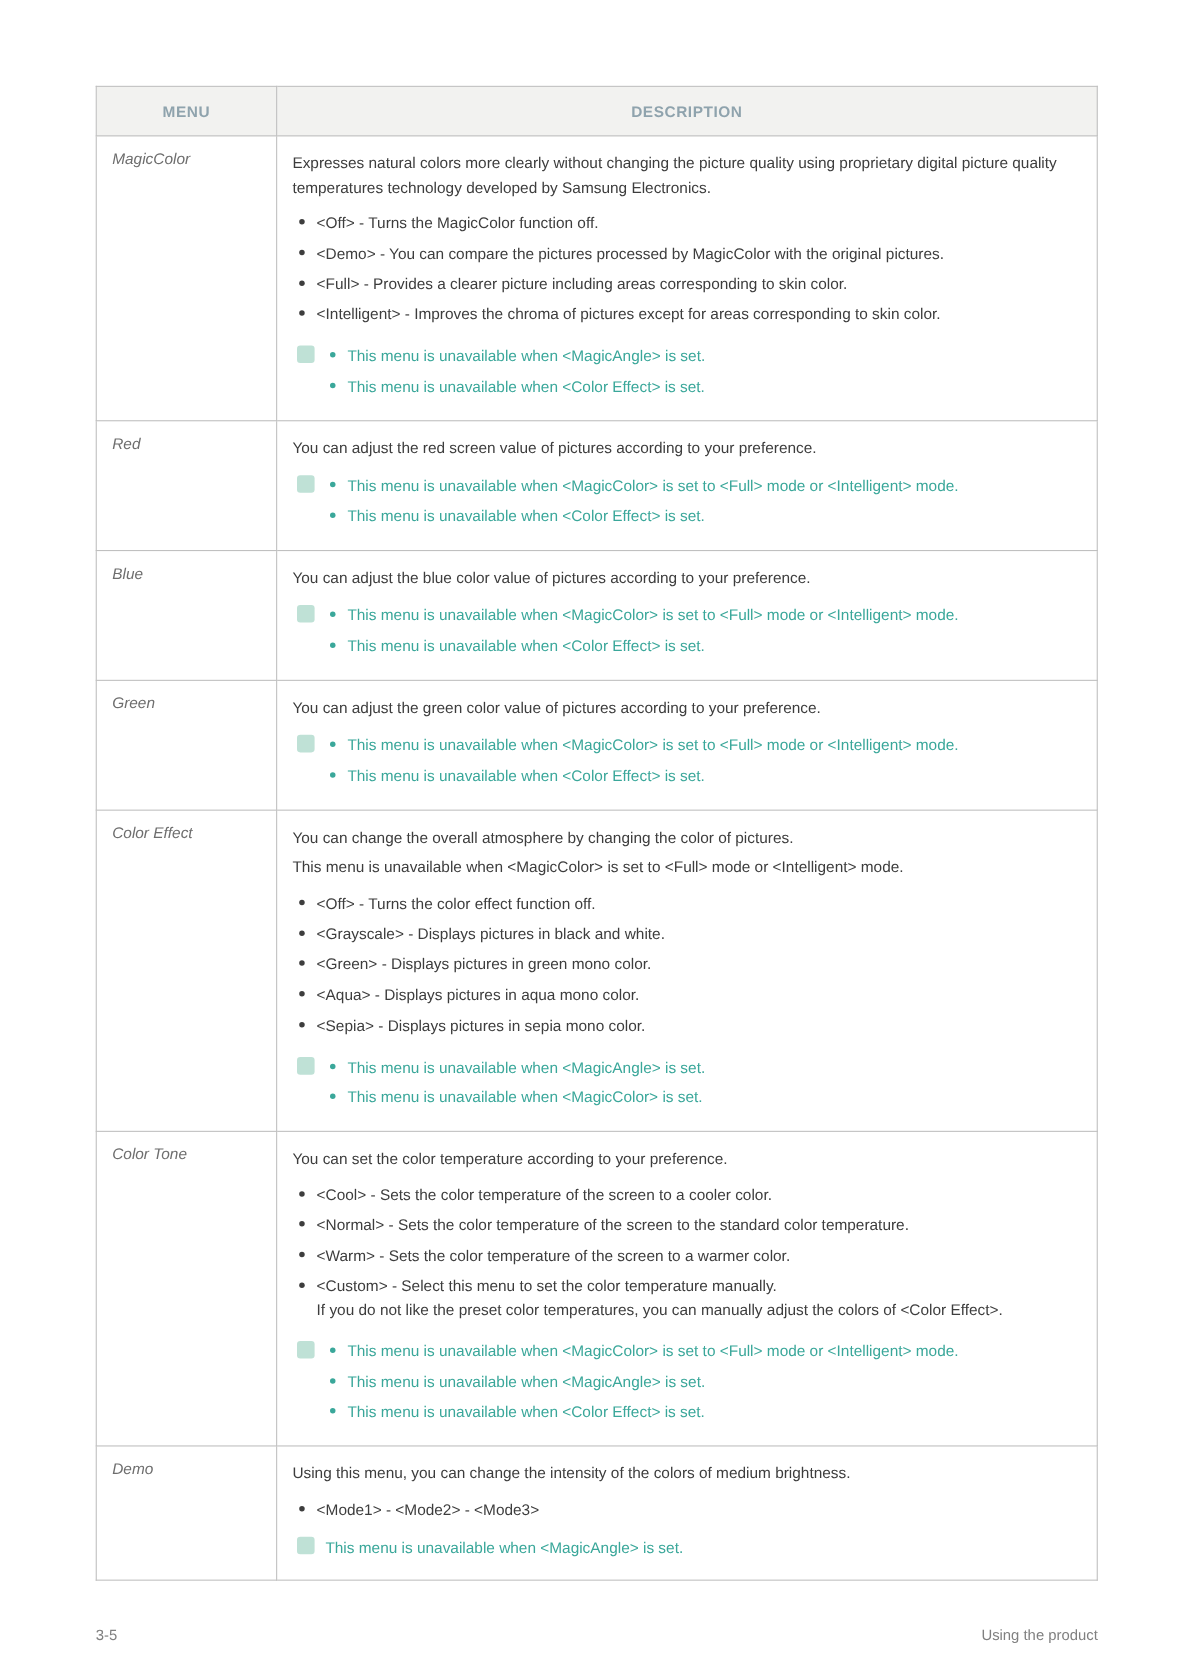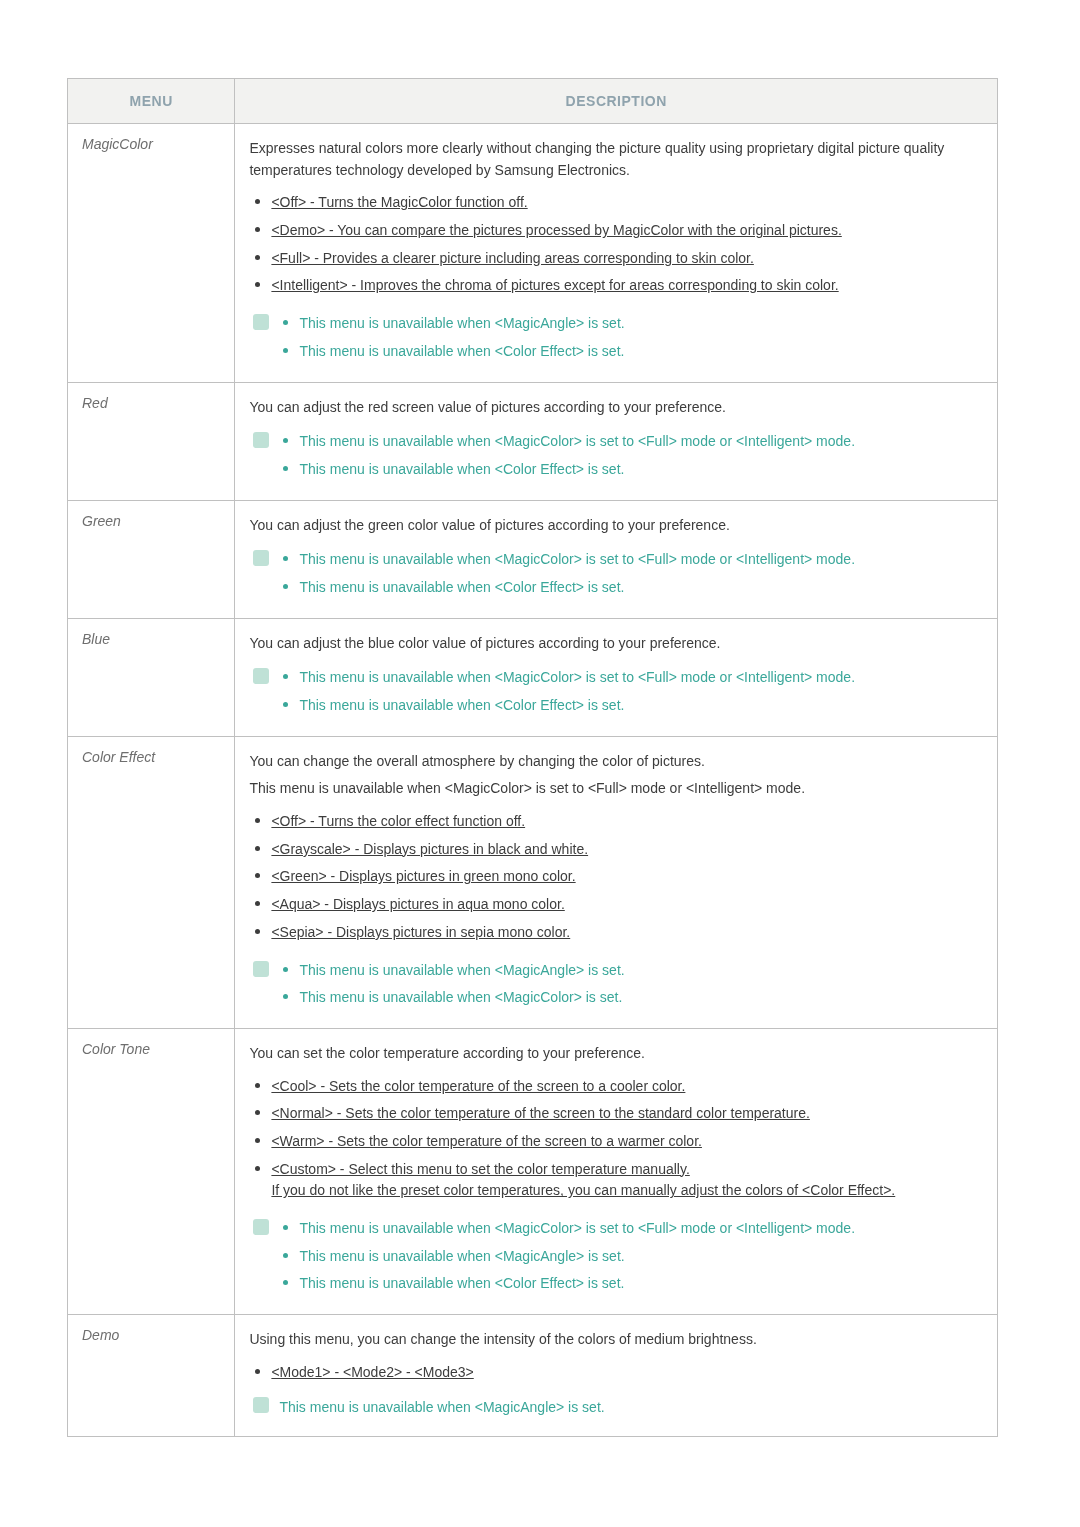--- a/index.html
+++ b/index.html
@@ -4,21 +4,21 @@
   <style>
     
     html, body { margin:0; padding:0; }
     body {
       background:#fff;
       font-family: Arial, Helvetica, sans-serif;
       font-size:14px;
       color:#3d3d3d;
       width:1080px;
     }
-    .page { padding:78px 82px 30px 67px; }
+    .page { padding:78px 82px 30px 87px; }
     
     table.menu-table { width:100%; border-collapse:collapse; table-layout:fixed; }
     table.menu-table th, table.menu-table td {
       border:1px solid #c0c0c0;
       padding:12px 14px 14px 14px;
       vertical-align:top;
       font-size:14px;
     }
     table.menu-table th {
       background:#f2f2f0;
@@ -26,21 +26,21 @@
       font-weight:bold;
       text-align:center;
       letter-spacing:.5px;
       padding-top:14px; padding-bottom:14px;
     }
     col.c-menu { width:18%; }
     col.c-desc { width:82%; }
     td.menu-cell { color:#6e6e6e;font-style:italic; }
     td.desc-cell { color:#3d3d3d; line-height:1.55; }
     
-    ul.bullets { margin:8px 0 0 0; padding:0; list-style:none;text-decoration:underline; }
+    ul.bullets { margin:8px 0 0 0; padding:0; list-style:none; }
     ul.bullets > li { position:relative; padding:3px 0 3px 22px; }
     ul.bullets > li::before {
       content:""; position:absolute; left:6px; top:10px;
       width:5px; height:5px; border-radius:50%;
       background:#3d3d3d;
     }
     
     .note-box { margin:10px 0 2px 0; padding-left:0; }
     .note-row { position:relative; padding:3px 0 3px 50px; color:#3aa79a; }
     .note-row::before {
@@ -111,39 +111,39 @@
               <span>This menu is unavailable when &lt;MagicColor&gt; is set to &lt;Full&gt; mode or &lt;Intelligent&gt; mode.</span>
             </div>
             <div class="note-row">
               <span>This menu is unavailable when &lt;Color Effect&gt; is set.</span>
             </div>
           </div>
         </td>
       </tr>
 
       <tr>
+        <td class="menu-cell">Blue</td>
+        <td class="desc-cell">
+          <p class="intro">You can adjust the blue color value of pictures according to your preference.</p>
+          <div class="note-box">
+            <div class="note-row">
+              <span class="note-icon"></span>
+              <span>This menu is unavailable when &lt;MagicColor&gt; is set to &lt;Full&gt; mode or &lt;Intelligent&gt; mode.</span>
+            </div>
+            <div class="note-row">
+              <span>This menu is unavailable when &lt;Color Effect&gt; is set.</span>
+            </div>
+          </div>
+        </td>
+      </tr>
+
+      <tr>
         <td class="menu-cell">Green</td>
         <td class="desc-cell">
           <p class="intro">You can adjust the green color value of pictures according to your preference.</p>
-          <div class="note-box">
-            <div class="note-row">
-              <span class="note-icon"></span>
-              <span>This menu is unavailable when &lt;MagicColor&gt; is set to &lt;Full&gt; mode or &lt;Intelligent&gt; mode.</span>
-            </div>
-            <div class="note-row">
-              <span>This menu is unavailable when &lt;Color Effect&gt; is set.</span>
-            </div>
-          </div>
-        </td>
-      </tr>
-
-      <tr>
-        <td class="menu-cell">Blue</td>
-        <td class="desc-cell">
-          <p class="intro">You can adjust the blue color value of pictures according to your preference.</p>
           <div class="note-box">
             <div class="note-row">
               <span class="note-icon"></span>
               <span>This menu is unavailable when &lt;MagicColor&gt; is set to &lt;Full&gt; mode or &lt;Intelligent&gt; mode.</span>
             </div>
             <div class="note-row">
               <span>This menu is unavailable when &lt;Color Effect&gt; is set.</span>
             </div>
           </div>
         </td>
@@ -209,13 +209,17 @@
           <div class="note-single">
             <span class="note-icon"></span>
             <span>This menu is unavailable when &lt;MagicAngle&gt; is set.</span>
           </div>
         </td>
       </tr>
 
     </tbody>
   </table>
 
+  <div class="footer">
+    <span>3-5</span>
+    <span>Using the product</span>
+  </div>
 </div>
 
 </body></html>

